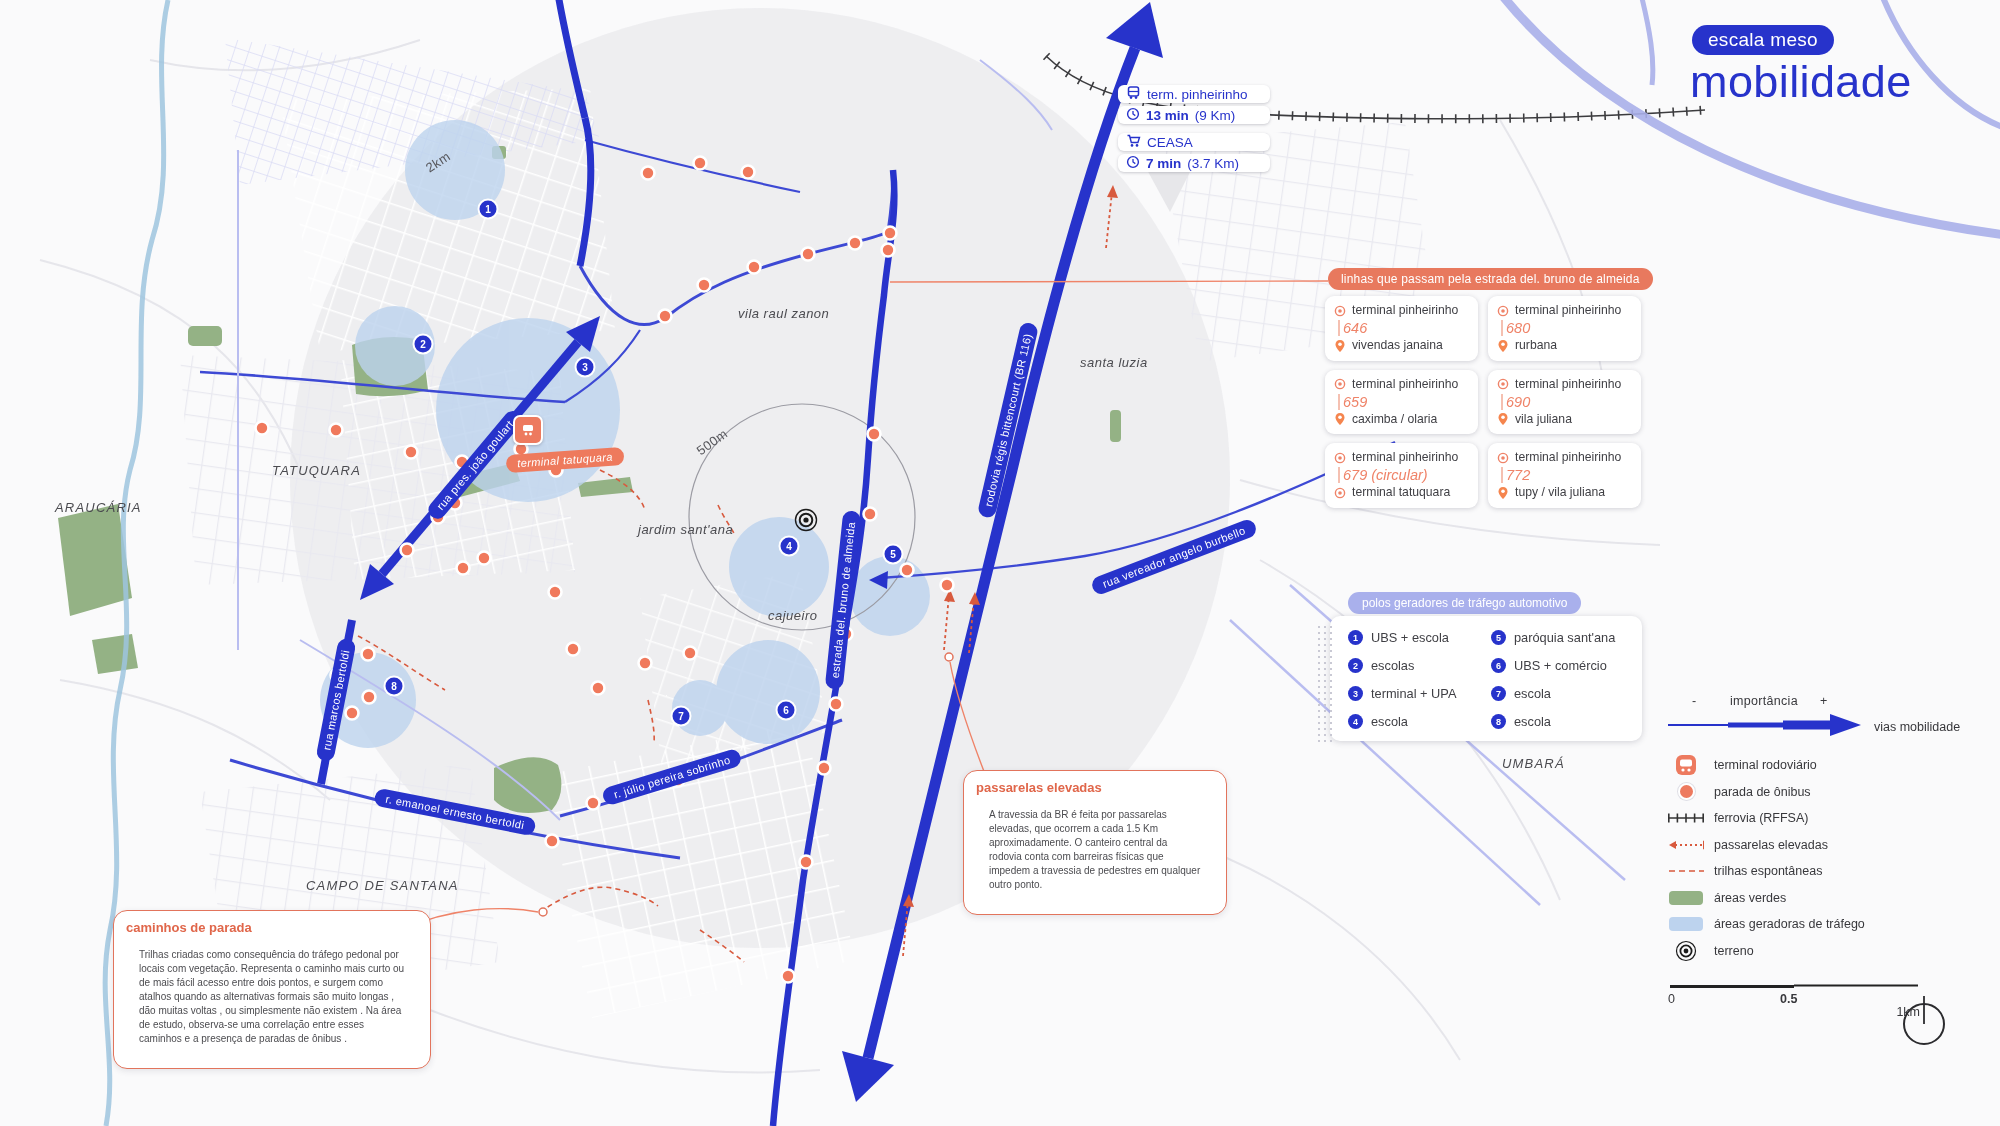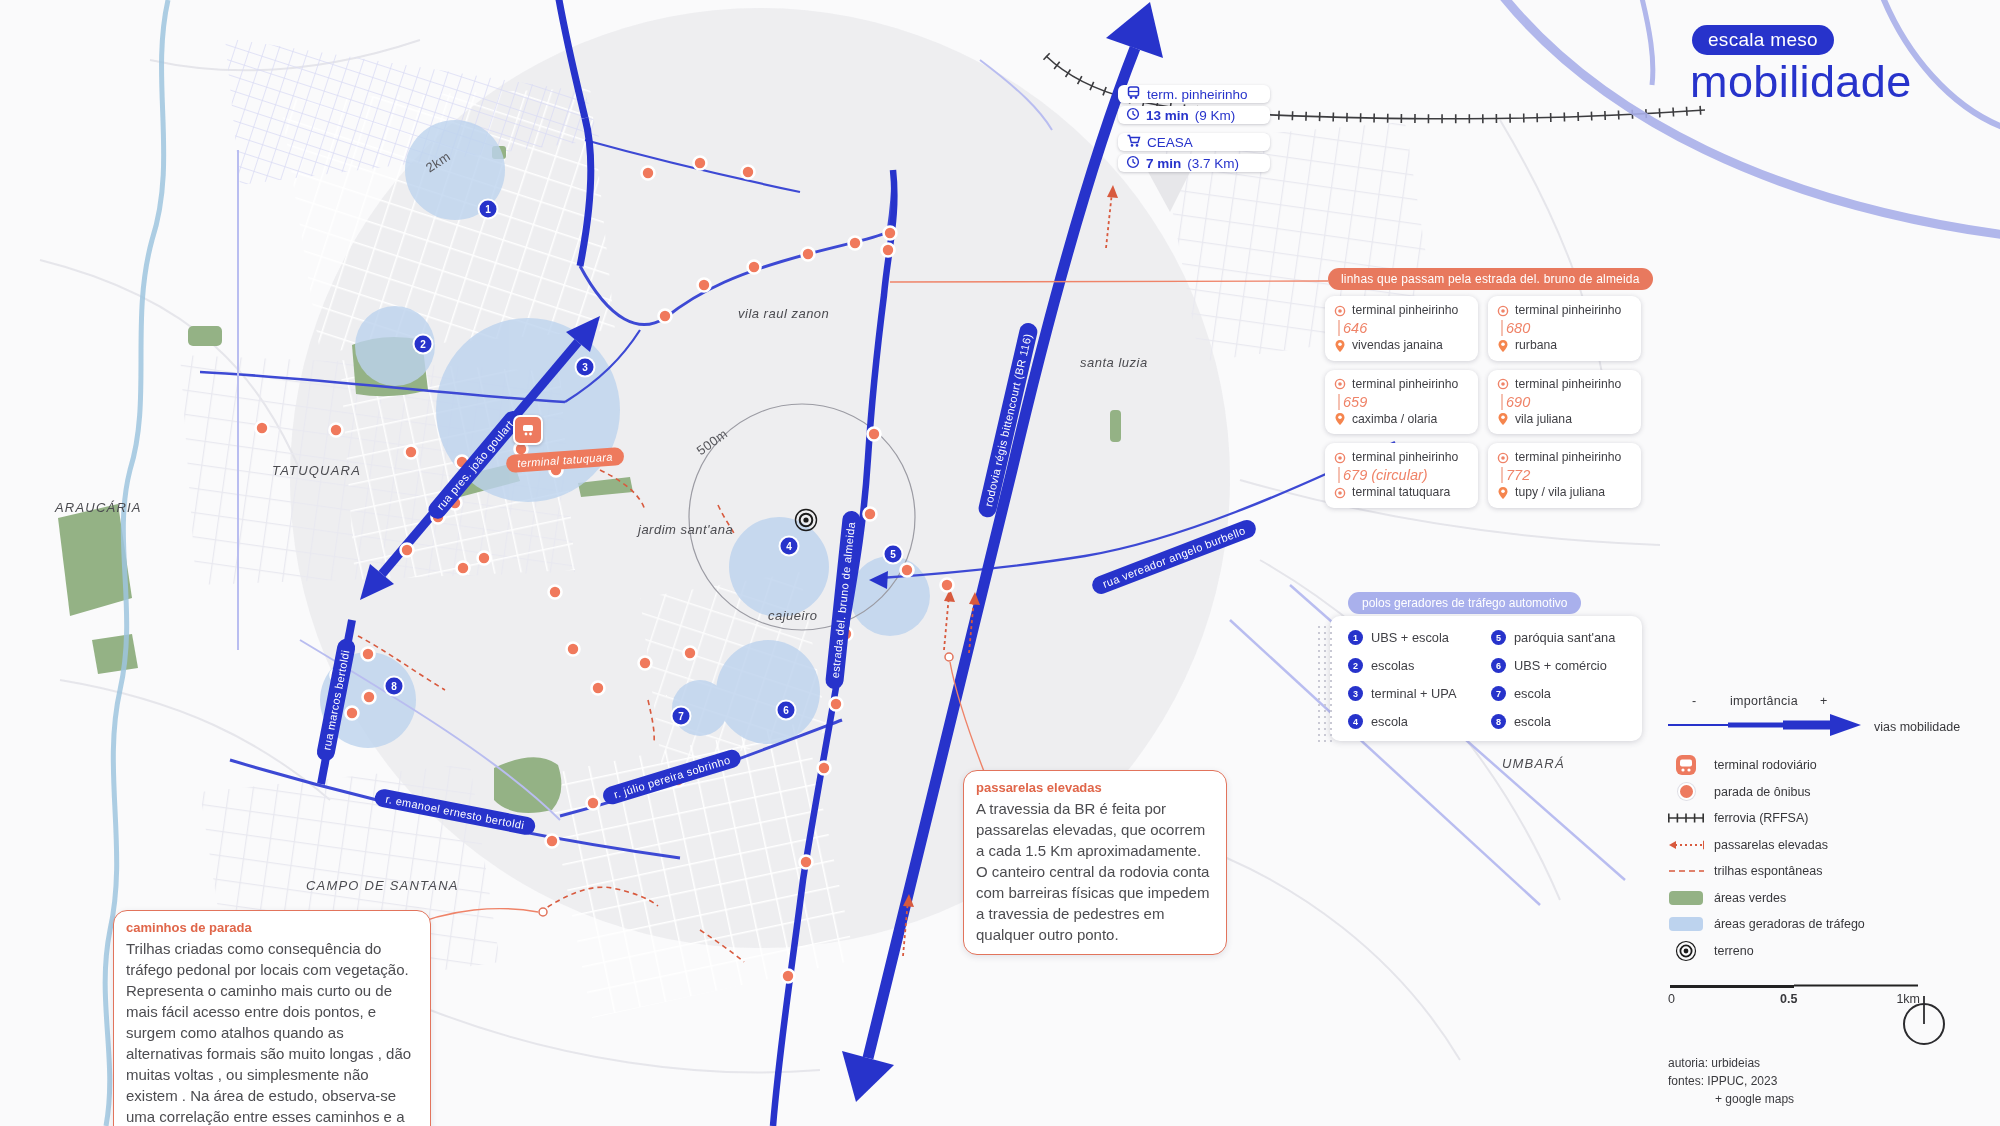--- a/index.html
+++ b/index.html
@@ -52,38 +52,38 @@
          background:radial-gradient(#c9c9d4 1.1px,transparent 1.3px);background-size:6px 6px;}
   .polos-grid{display:grid;grid-template-columns:1fr 1fr;grid-template-rows:repeat(4,1fr);grid-auto-flow:column;gap:13px 6px;}
   .pitem{display:flex;align-items:center;gap:8px;font-size:12.8px;color:#3f3f44;}
   .pbadge{width:15px;height:15px;border-radius:50%;background:#2733cb;color:#fff;font-size:9px;font-weight:bold;
           display:flex;align-items:center;justify-content:center;flex:none;}
 
   
   .note{position:absolute;background:#fff;border:1.6px solid #e2745c;border-radius:14px;padding:9px 12px;
         box-shadow:0 2px 6px rgba(60,60,80,.12);}
   .note h4{margin:0 0 3px;color:#e0664a;font-size:13px;font-weight:600;}
-  .note p{margin:0;font-size:15px;color:#4c4c50;line-height:1.4;}
+  .note p{margin:13px;font-size:10px;color:#4c4c50;line-height:1.4;}
 
   
   .legend{position:absolute;left:1668px;top:694px;width:330px;font-size:12.5px;color:#38383c;}
   .imp{position:relative;height:58px;}
   .imp .minus{position:absolute;left:24px;top:0;}
   .imp .word{position:absolute;left:62px;top:0;letter-spacing:.3px;}
   .imp .plus{position:absolute;left:152px;top:0;}
   .imp svg{position:absolute;left:0;top:18px;}
   .imp .vlabel{position:absolute;left:206px;top:26px;}
   .litem{display:flex;align-items:center;gap:10px;height:26.5px;}
   .licon{width:36px;display:flex;justify-content:center;align-items:center;flex:none;}
   .dot-stop{width:13px;height:13px;border-radius:50%;background:#ed7a5f;border:2.5px solid #fff;box-shadow:0 0 0 1px #dfdfe6;}
   .sw{width:34px;height:14px;border-radius:4px;}
   .scalebar{margin-top:16px;position:relative;width:252px;height:26px;}
   .scalebar .lab0{position:absolute;left:0;top:12px;}
   .scalebar .lab5{position:absolute;left:112px;top:12px;font-weight:bold;}
-  .scalebar .lab1{position:absolute;right:0;top:12px;}
+  .scalebar .lab1{position:absolute;right:0;top:25px;}
   .compass{position:absolute;left:232px;top:300px;}
   .credits{margin-top:48px;font-size:12px;line-height:1.5;color:#3a3a3e;}
   .credits .ind{padding-left:47px;}
 </style>
 </head>
 <body>
 
 <div class="canvas">
 
   <svg class="map-svg" width="2000" height="1126" viewBox="0 0 2000 1126">
@@ -615,20 +615,15 @@
       <span class="lab1">1km</span>
     </div>
 
     <div class="compass">
       <svg width="48" height="52">
           <circle cx="24" cy="30" r="20" fill="none" stroke="#2b2b2e" stroke-width="2"></circle>
           <line x1="24" y1="2" x2="24" y2="30" stroke="#2b2b2e" stroke-width="1.8"></line>
         </svg>
     </div>
 
-    <div class="credits">
-      <div>autoria: urbideias</div>
-      <div>fontes:  IPPUC, 2023</div>
-      <div class="ind">+ google maps</div>
-    </div>
   </div>
 
 </div>
 
 </body></html>

